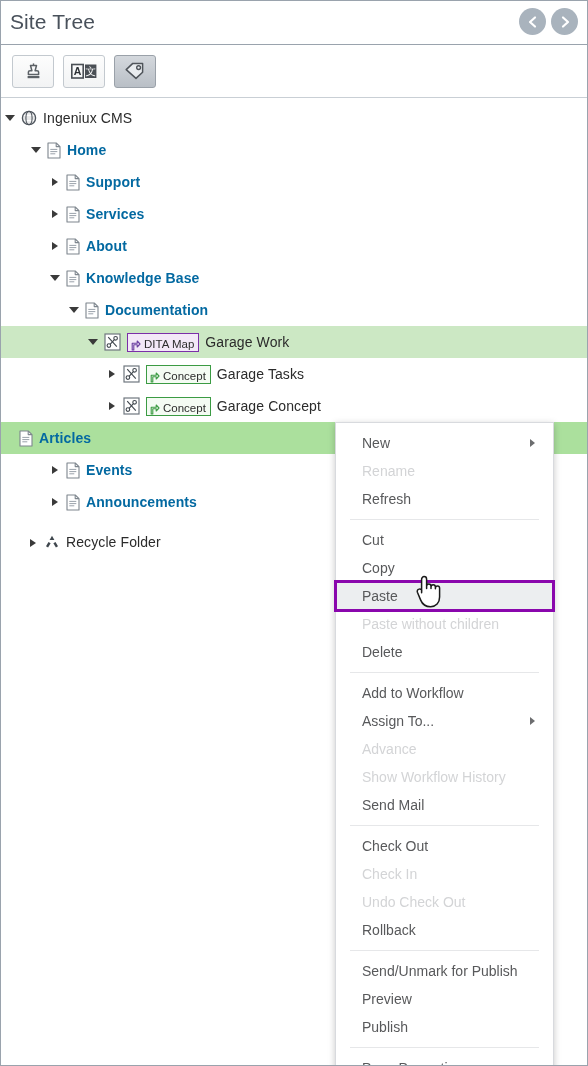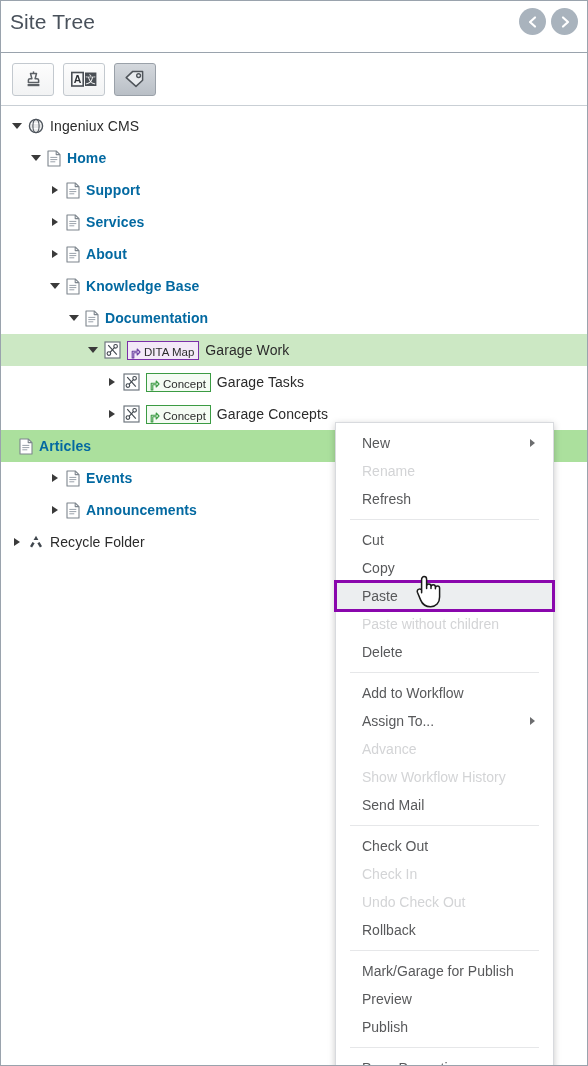--- a/index.html
+++ b/index.html
@@ -13,21 +13,21 @@
     position: relative;
     width: 588px; height: 1066px;
     background: #ffffff;
     border: 1px solid #9aa3ad;
     overflow: hidden;
   }
 
   
   .header {
     position: relative;
-    height: 52px;
+    height: 44px;
     border-bottom: 1px solid #9aa3ad;
     background: #ffffff;
   }
   .header-title {
     position: absolute;
     left: 9px; top: 9px;
     font-size: 21px;
     color: #49515b;
     letter-spacing: .1px;
   }
@@ -228,21 +228,21 @@
 
     <div class="tbtn active">
       <svg width="22" height="20" viewBox="0 0 22 20">
         <path d="M2.2 8.6 L8.8 2.4 H18.6 V11.2 L12.0 17.4 Z" fill="#e9ecef" stroke="#4f545a" stroke-width="1.5" stroke-linejoin="round"></path>
         <circle cx="14.6" cy="6.6" r="1.9" fill="none" stroke="#4f545a" stroke-width="1.4"></circle>
       </svg>
     </div>
   </div>
 
   <div class="tree" id="tree-root">
-      <div class="row" style="padding-left: 9px;">
+      <div class="row" style="padding-left: 2px;">
         <span class="arrow expanded">
           <i></i>
         </span>
         <span class="ticon">
           <svg width="16" height="16" viewBox="0 0 16 16">
             <circle cx="8" cy="8" r="6.6" fill="#5e666f"></circle>
             <path d="M8 1.4 a9 6.6 0 0 0 0 13.2 a9 6.6 0 0 0 0-13.2" fill="#ffffff" opacity=".85"></path>
             <path d="M2.2 5.4 h11.6 M2.2 10.6 h11.6" stroke="#ffffff" stroke-width="1.1" fill="none" opacity=".9"></path>
             <circle cx="8" cy="8" r="6.6" fill="none" stroke="#4d545c" stroke-width="1.3"></circle>
             <ellipse cx="8" cy="8" rx="3.1" ry="6.6" fill="none" stroke="#4d545c" stroke-width="1.1"></ellipse>
@@ -382,21 +382,21 @@
             <line x1="10.4" y1="6.6" x2="6.1" y2="11.3" stroke="#3f464d" stroke-width="1.1"></line>
             <line x1="4.2" y1="4.2" x2="12.8" y2="13.6" stroke="#3f464d" stroke-width="1.1"></line>
           </svg>
         </span>
         <span class="badge concept">
           <svg width="10" height="11" viewBox="0 0 10 11">
             <path d="M1.2 10 V3.2 h5 V1 L9 4 6.2 7 V4.8 H2.8 V10 Z" fill="none" stroke="#3b9b43" stroke-width="1.1" stroke-linejoin="round"></path>
           </svg>
           <span>Concept</span>
         </span>
-        <span class="label plain">Garage Concepts</span>
+        <span class="label plain">Garage Concept</span>
       </div>
       <div class="row hl-sel" style="">
         <span class="arrow none"></span>
         <span class="ticon">
           <svg width="14" height="17" viewBox="0 0 14 17">
             <path d="M1 1 h8.2 L13 4.6 V16 H1 Z" fill="#ffffff" stroke="#7e868e" stroke-width="1.1" stroke-linejoin="round"></path>
             <path d="M9.2 1 V4.6 H13" fill="none" stroke="#7e868e" stroke-width="1.1" stroke-linejoin="round"></path>
             <path d="M3.3 7.4 h7 M3.3 9.6 h7 M3.3 11.8 h5" stroke="#9aa2aa" stroke-width="1"></path>
           </svg>
         </span>
@@ -421,21 +421,21 @@
         </span>
         <span class="ticon">
           <svg width="14" height="17" viewBox="0 0 14 17">
             <path d="M1 1 h8.2 L13 4.6 V16 H1 Z" fill="#ffffff" stroke="#7e868e" stroke-width="1.1" stroke-linejoin="round"></path>
             <path d="M9.2 1 V4.6 H13" fill="none" stroke="#7e868e" stroke-width="1.1" stroke-linejoin="round"></path>
             <path d="M3.3 7.4 h7 M3.3 9.6 h7 M3.3 11.8 h5" stroke="#9aa2aa" stroke-width="1"></path>
           </svg>
         </span>
         <span class="label">Announcements</span>
       </div>
-      <div class="row" style="padding-left: 9px;">
+      <div class="row" style="padding-left: 25px; align-items: flex-end;">
         <span class="arrow collapsed">
           <i></i>
         </span>
         <span class="ticon">
           <svg width="16" height="16" viewBox="0 0 16 16">
             <path d="M8 1.8 L10.4 6 H5.6 Z" fill="#3f464d"></path>
             <path d="M2.0 12.2 L4.5 8 L6.6 9.3 L4.1 13.5 Z" fill="#3f464d"></path>
             <path d="M14.0 12.2 L11.5 8 L9.4 9.3 L11.9 13.5 Z" fill="#3f464d"></path>
           </svg>
         </span>
@@ -495,21 +495,21 @@
         <span>Check In</span>
       </div>
       <div class="ctx-item disabled">
         <span>Undo Check Out</span>
       </div>
       <div class="ctx-item">
         <span>Rollback</span>
       </div>
       <div class="ctx-sep"></div>
       <div class="ctx-item">
-        <span>Mark/Garage for Publish</span>
+        <span>Send/Unmark for Publish</span>
       </div>
       <div class="ctx-item">
         <span>Preview</span>
       </div>
       <div class="ctx-item">
         <span>Publish</span>
       </div>
       <div class="ctx-sep"></div>
       <div class="ctx-item">
         <span>Page Properties</span>

